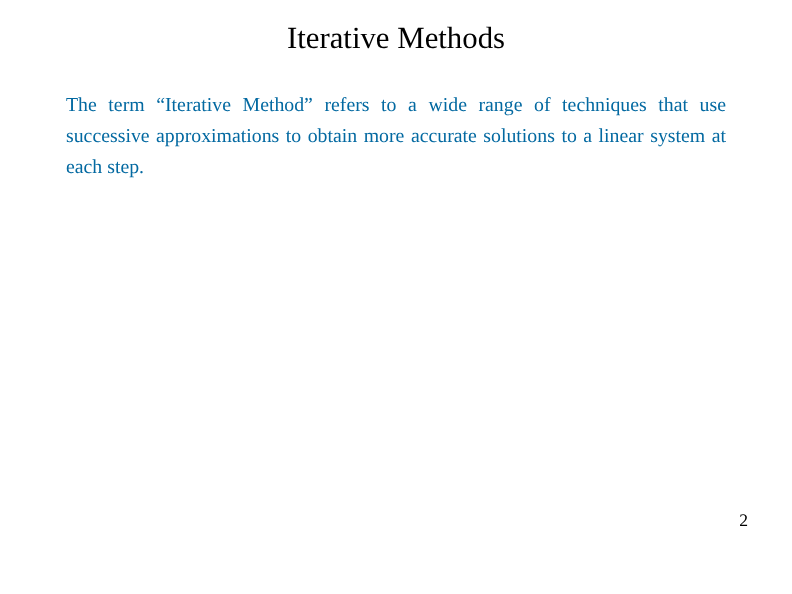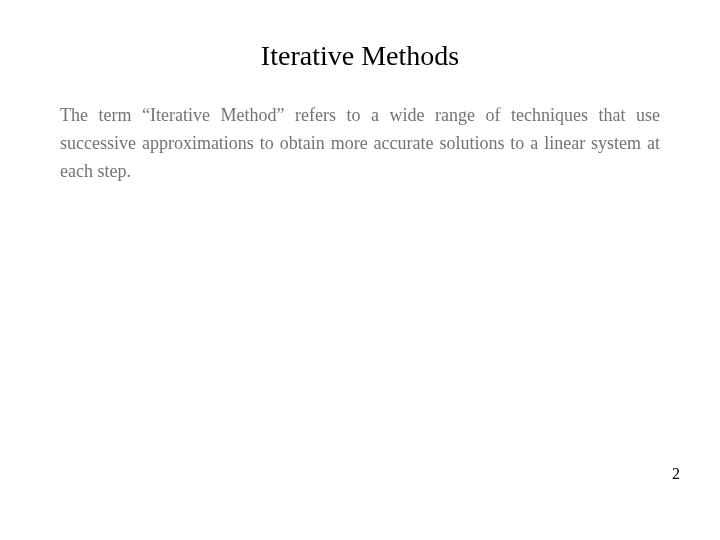--- a/index.html
+++ b/index.html
@@ -14,37 +14,37 @@
       background: #ffffff;
       font-family: 'Times New Roman', Times, serif;
       position: relative;
       overflow: hidden;
     }
 
     .slide-container {
       width: 720px;
       height: 503px;
       background: #ffffff;
-      padding: 40px 60px;
+      padding: 20px 60px;
       position: relative;
     }
 
     .slide-title {
       text-align: center;
       font-size: 28px;
       font-weight: normal;
       color: #000000;
       margin-bottom: 30px;
       font-family: 'Times New Roman', Times, serif;
     }
 
     .slide-body {
       font-size: 18px;
       line-height: 1.55;
-      color: #737373;
+      color: #0369a1;
       text-align: justify;
       font-family: 'Times New Roman', Times, serif;
     }
 
     .page-number {
       position: absolute;
       bottom: 20px;
       right: 40px;
       font-size: 16px;
       color: #000000;

